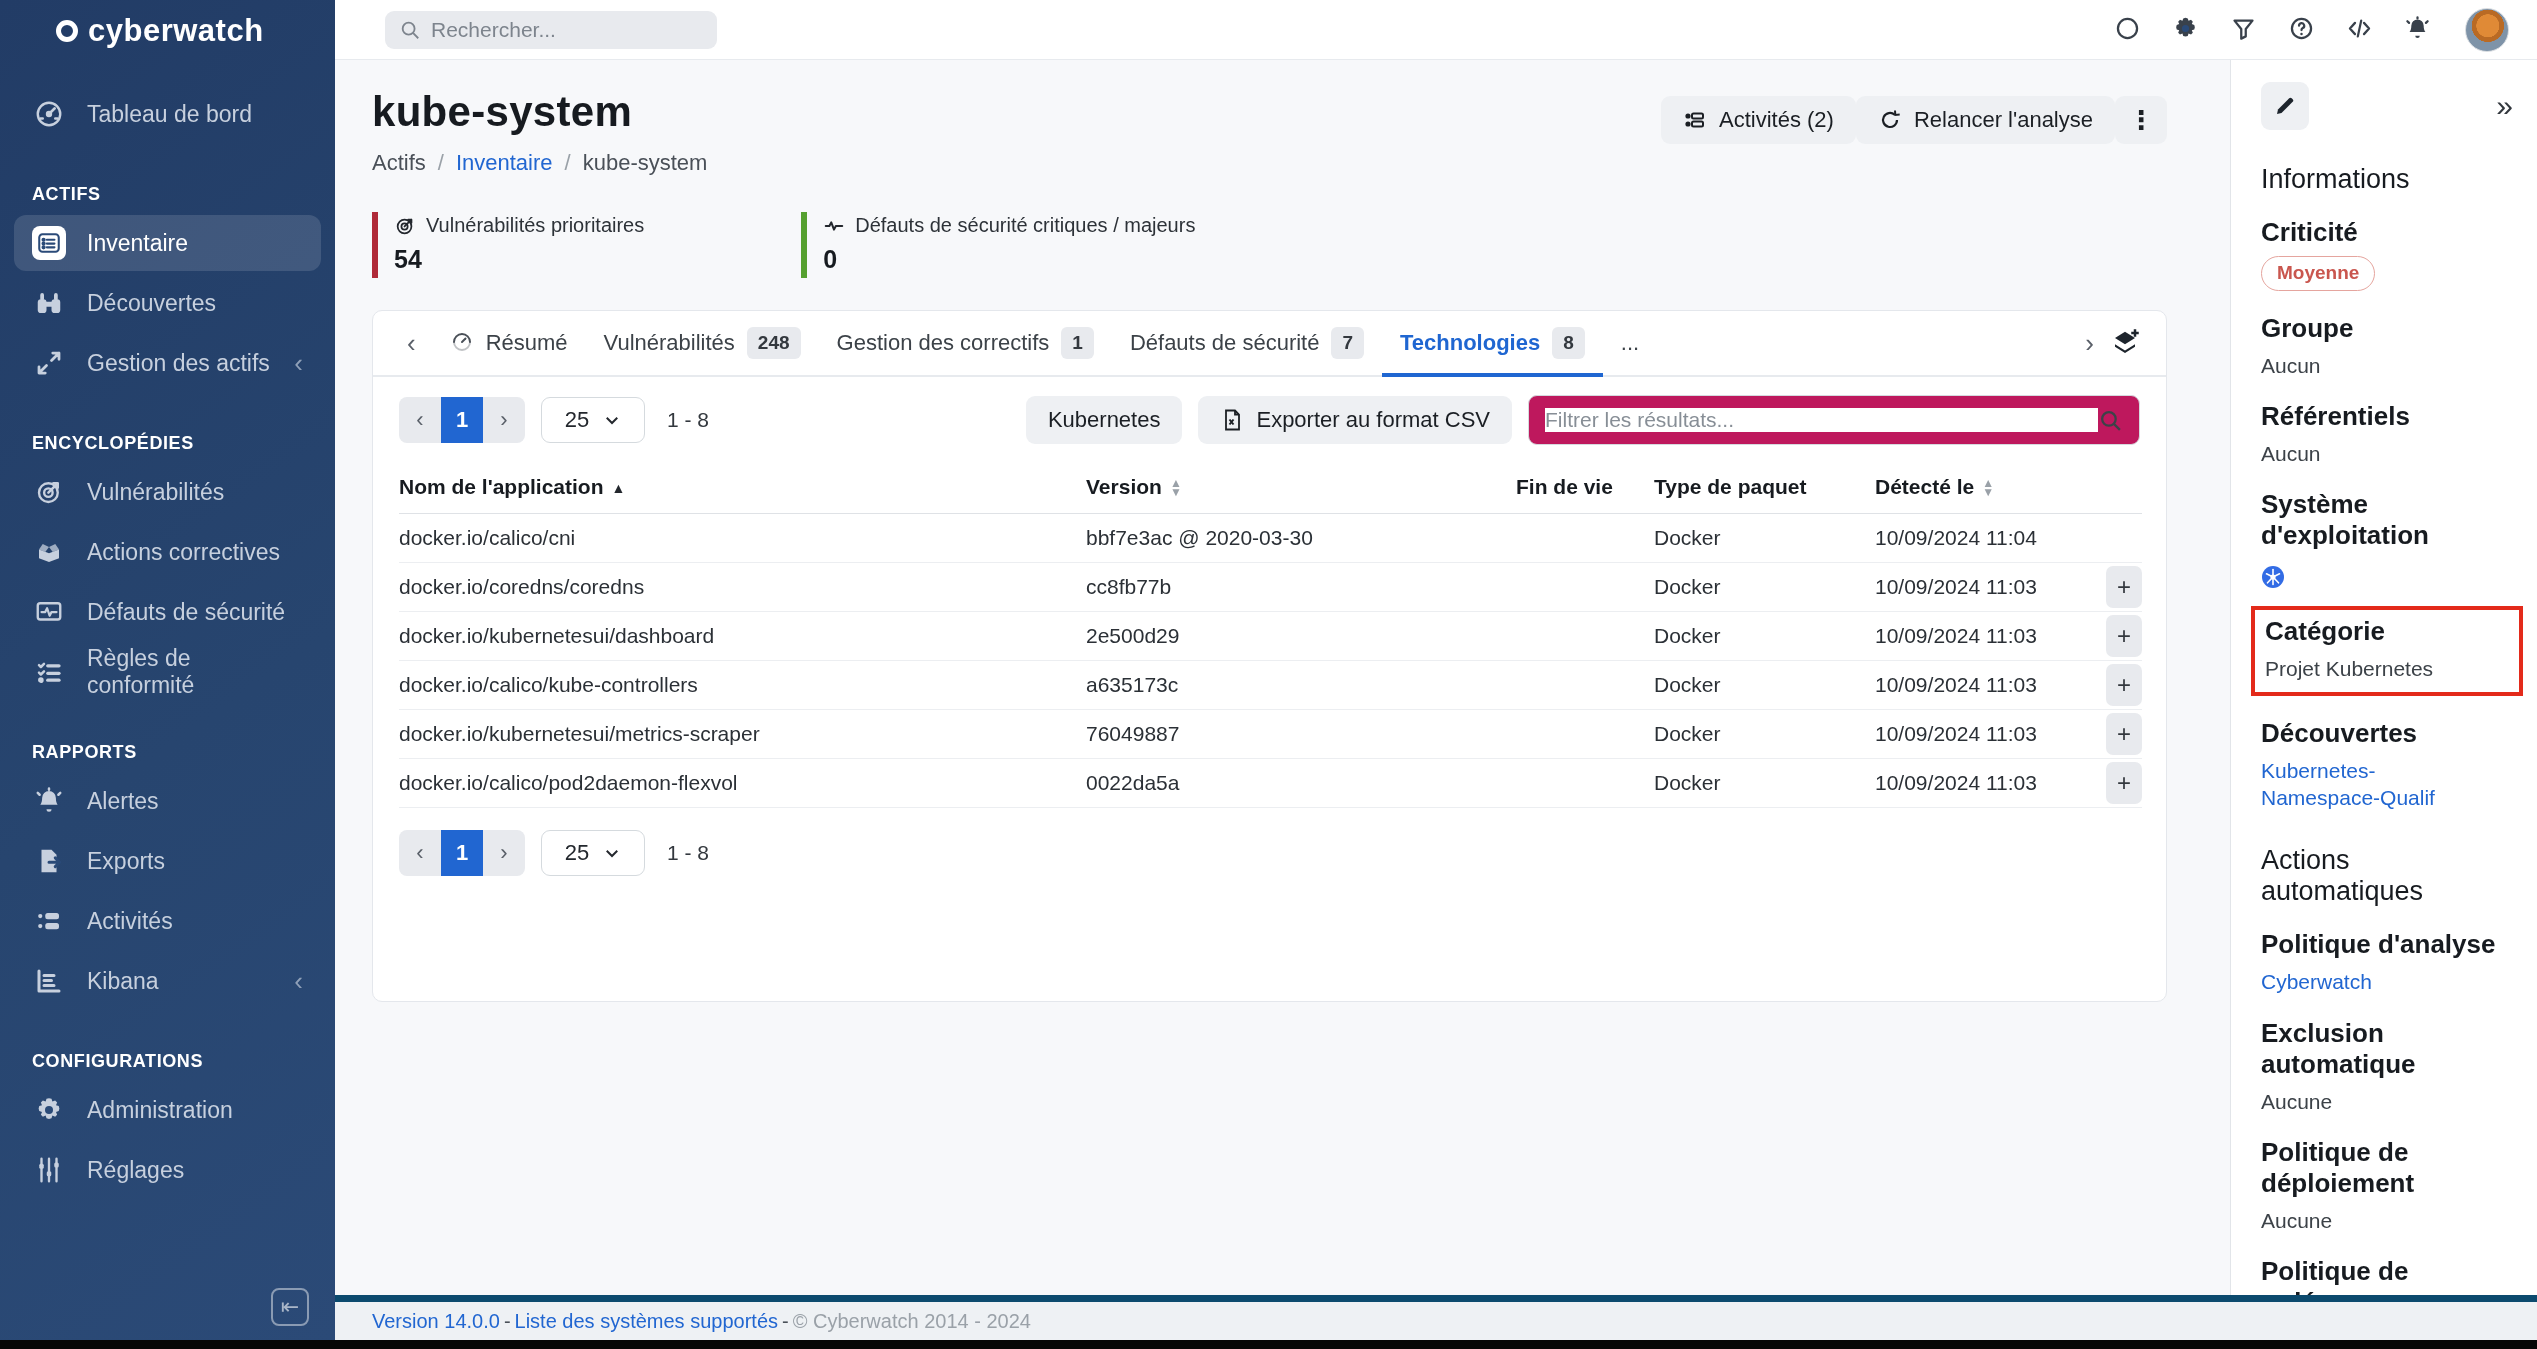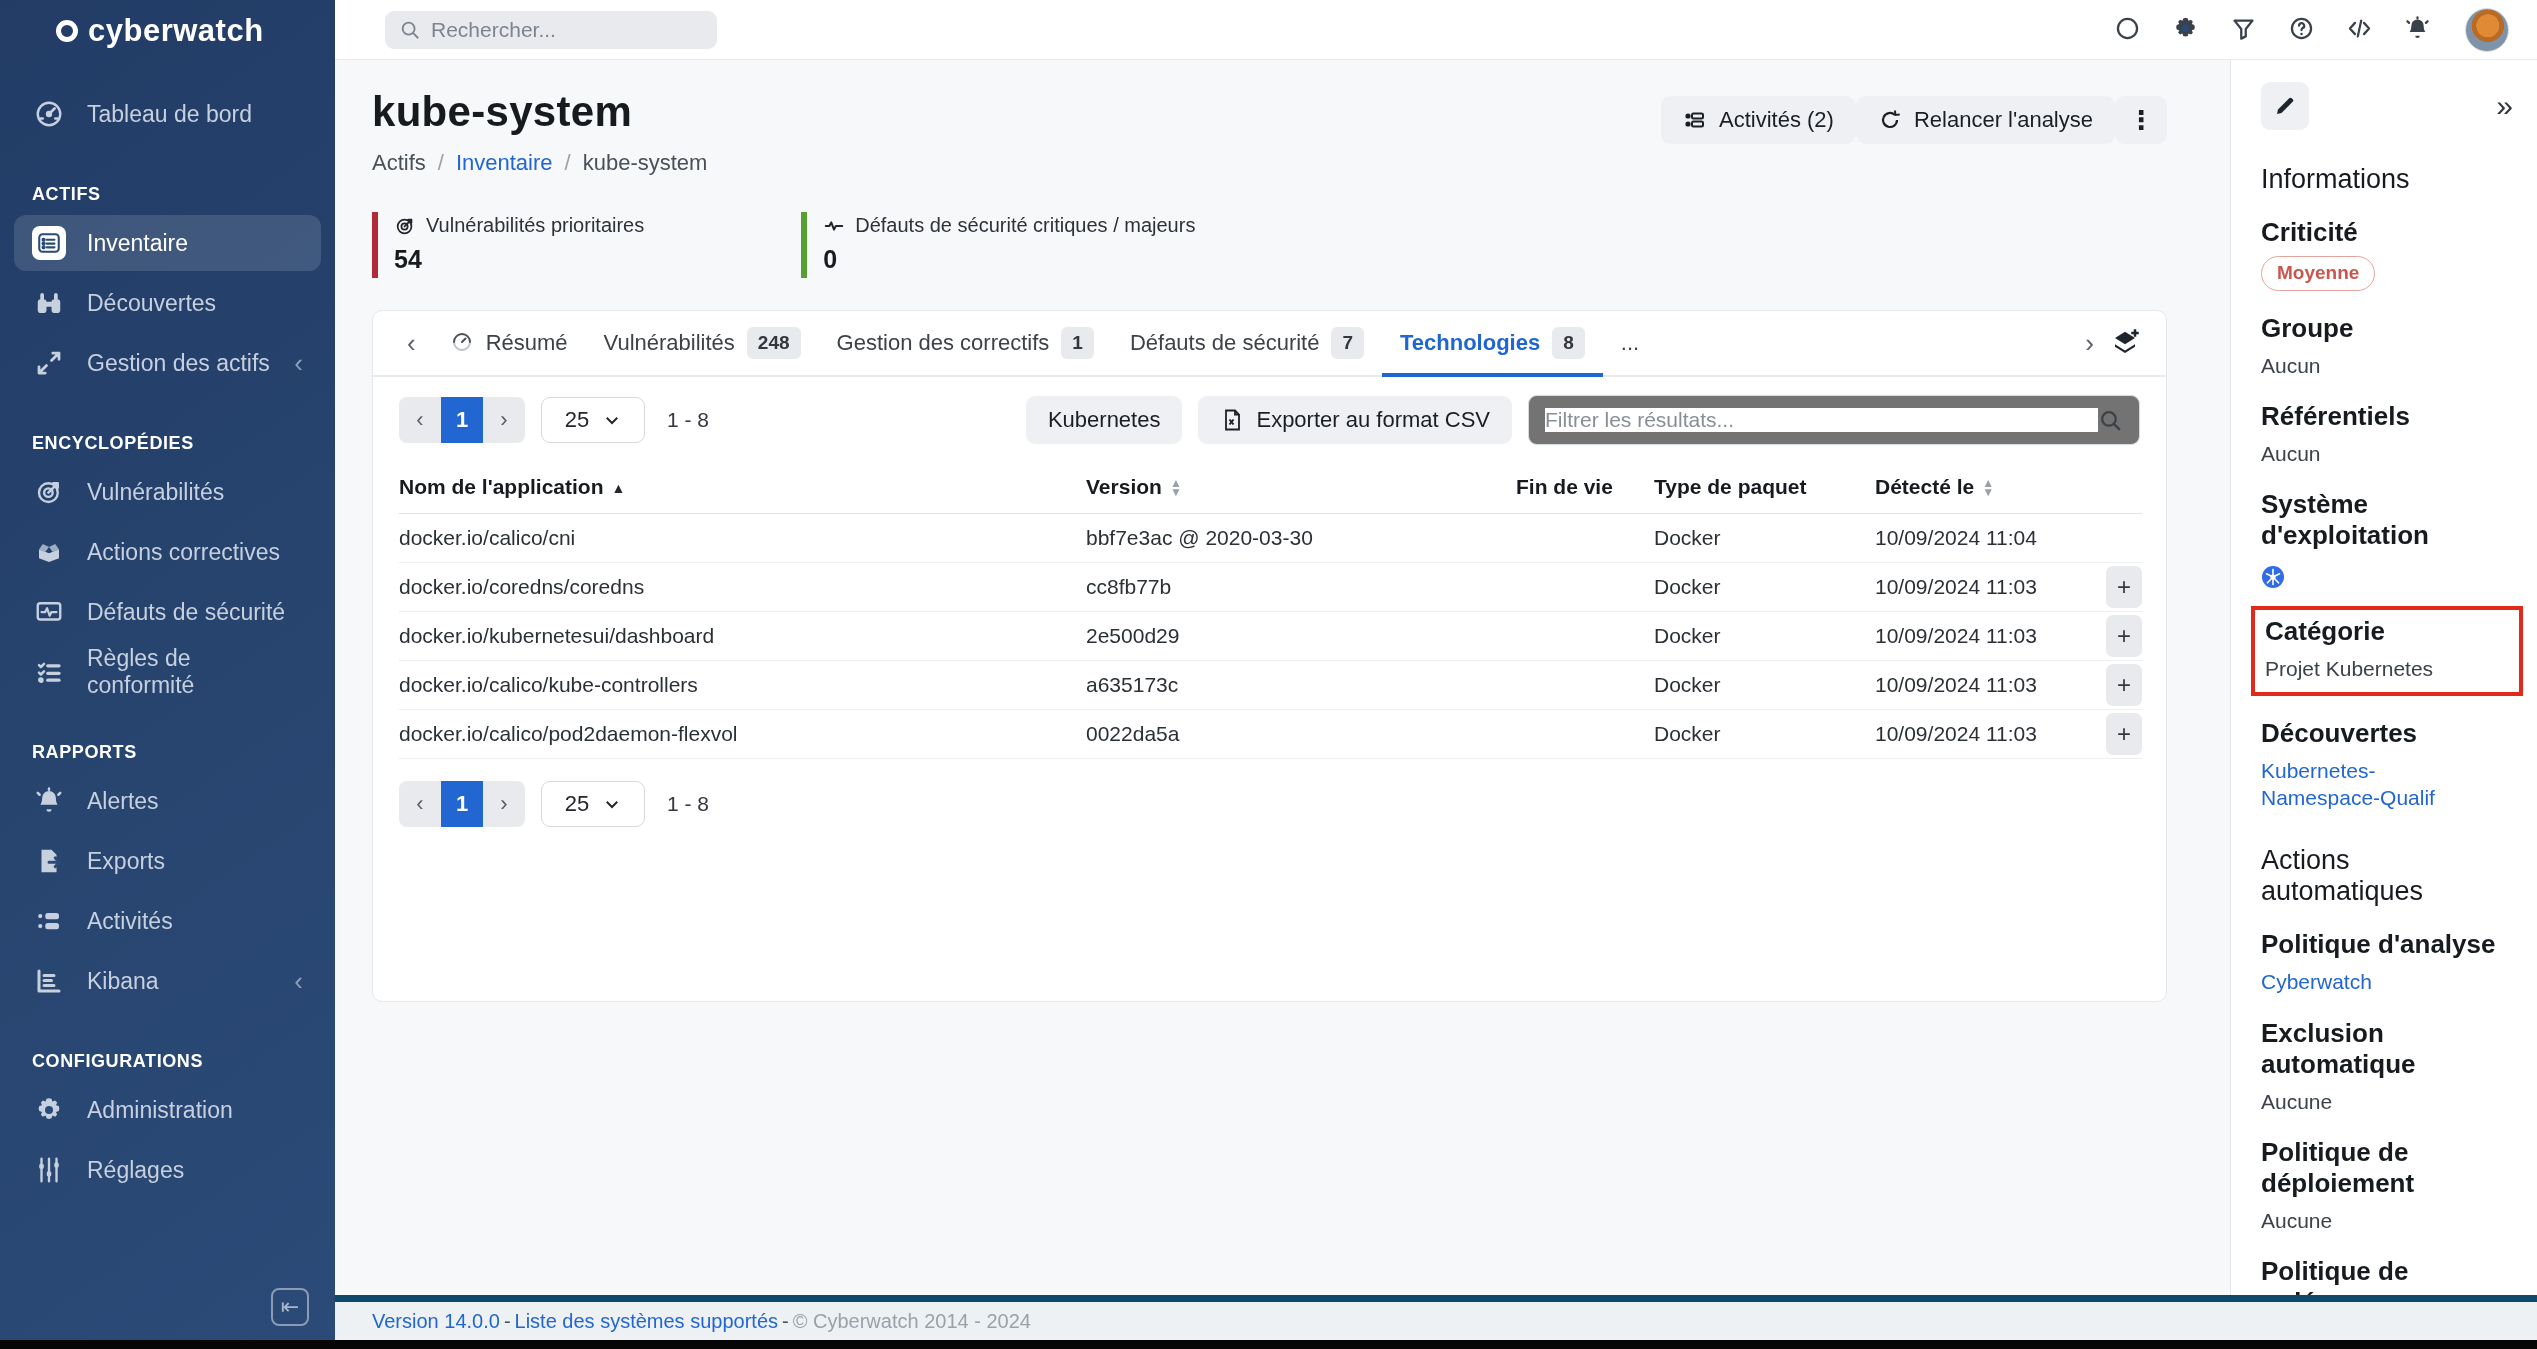--- a/index.html
+++ b/index.html
@@ -69,21 +69,21 @@
   .layers-btn svg { width:30px; height:30px; }
   .toolbar { display:flex; align-items:center; padding:18px 26px 14px; gap:16px; }
   .pager { display:flex; }
   .pg { width:42px; height:46px; border:none; background:#e8eaee; color:#5a6069; font-size:22px; cursor:pointer; }
   .pg:first-child { border-radius:8px 0 0 8px; }
   .pg:last-child { border-radius:0 8px 8px 0; }
   .pg.cur { background:#2166d1; color:#fff; font-weight:bold; }
   .pagesize { height:46px; min-width:104px; background:#fff; border:1px solid #d5dade; border-radius:9px; font:inherit; font-size:22px; color:#23272d; display:flex; align-items:center; justify-content:center; gap:14px; cursor:pointer; padding:0 16px; }
   .range { font-size:21px; color:#33383e; margin-left:6px; }
   .toolbar .spacer { flex:1; }
-  .filter { width:612px; height:50px; border:1px solid #d5dade; border-radius:9px; display:flex; align-items:center; padding:4px 16px; background:#737373; }
+  .filter { width:612px; height:50px; border:1px solid #d5dade; border-radius:9px; display:flex; align-items:center; padding:4px 16px; background:#be185d; }
   .filter input { border:none; outline:none; font:inherit; font-size:21px; width:100%; color:#3c4248; }
   .filter input::placeholder { color:#878e96; }
   .filter svg { width:25px; height:25px; color:#3c4248; flex:0 0 auto; }
   table { border-collapse:collapse; table-layout:fixed; width:1743px; margin:6px 26px 0; }
   th { text-align:left; font-size:21px; color:#171b20; padding:10px 0 14px; border-bottom:1px solid #dfe2e6; white-space:nowrap; }
   th .sort { color:#9aa1a8; font-size:12px; display:inline-flex; flex-direction:column; line-height:.75; vertical-align:middle; margin-left:8px; }
   th .sort.asc { color:#23272d; font-size:14px; }
   td { font-size:21px; color:#2b3036; border-bottom:1px solid #eceef1; height:49px; padding:0; white-space:nowrap; overflow:hidden; }
   .addcell { text-align:right; }
   .add-btn { width:36px; height:42px; background:#e8eaee; border:none; border-radius:7px; font-size:24px; color:#33383e; cursor:pointer; }
@@ -523,20 +523,28 @@
           </tr>
           <tr>
             <td>docker.io/calico/kube-controllers</td>
             <td>a635173c</td>
             <td></td>
             <td>Docker</td>
             <td>10/09/2024 11:03</td>
             <td class="addcell"><button class="add-btn"><span>+</span></button></td>
           </tr>
           <tr>
+            <td>docker.io/kubernetesui/metrics-scraper</td>
+            <td>76049887</td>
+            <td></td>
+            <td>Docker</td>
+            <td>10/09/2024 11:03</td>
+            <td class="addcell"><button class="add-btn"><span>+</span></button></td>
+          </tr>
+          <tr>
             <td>docker.io/calico/pod2daemon-flexvol</td>
             <td>0022da5a</td>
             <td></td>
             <td>Docker</td>
             <td>10/09/2024 11:03</td>
             <td class="addcell"><button class="add-btn"><span>+</span></button></td>
           </tr>
         </tbody>
     </table>
 

